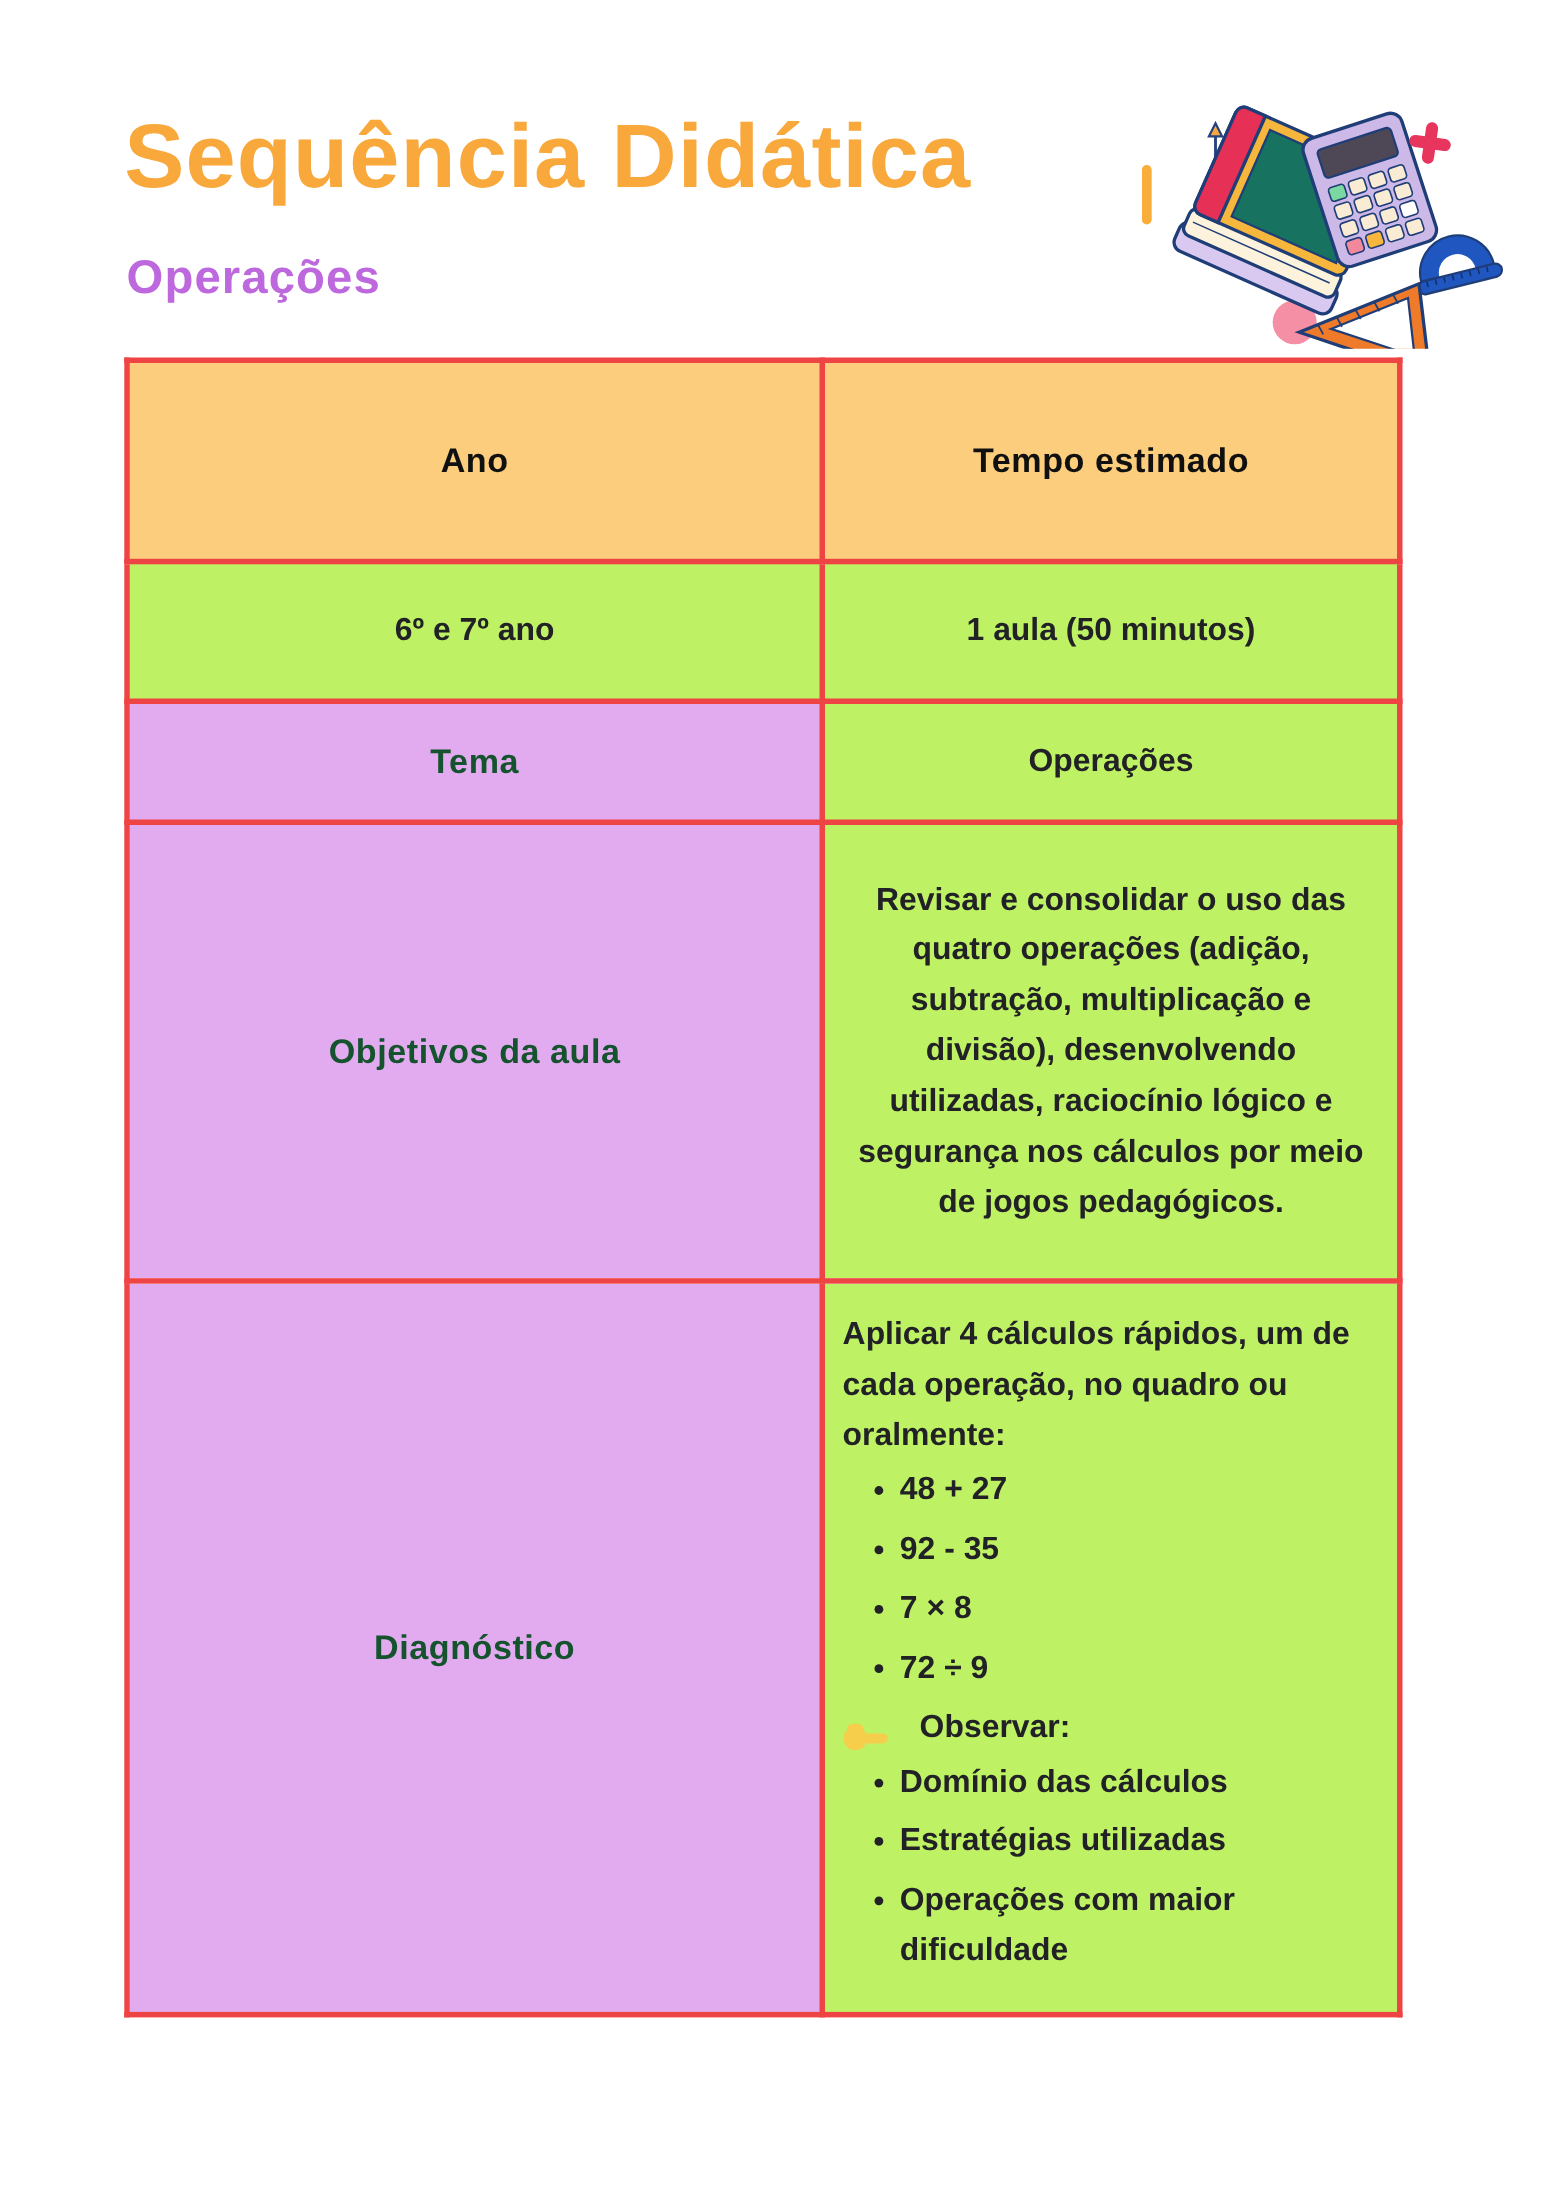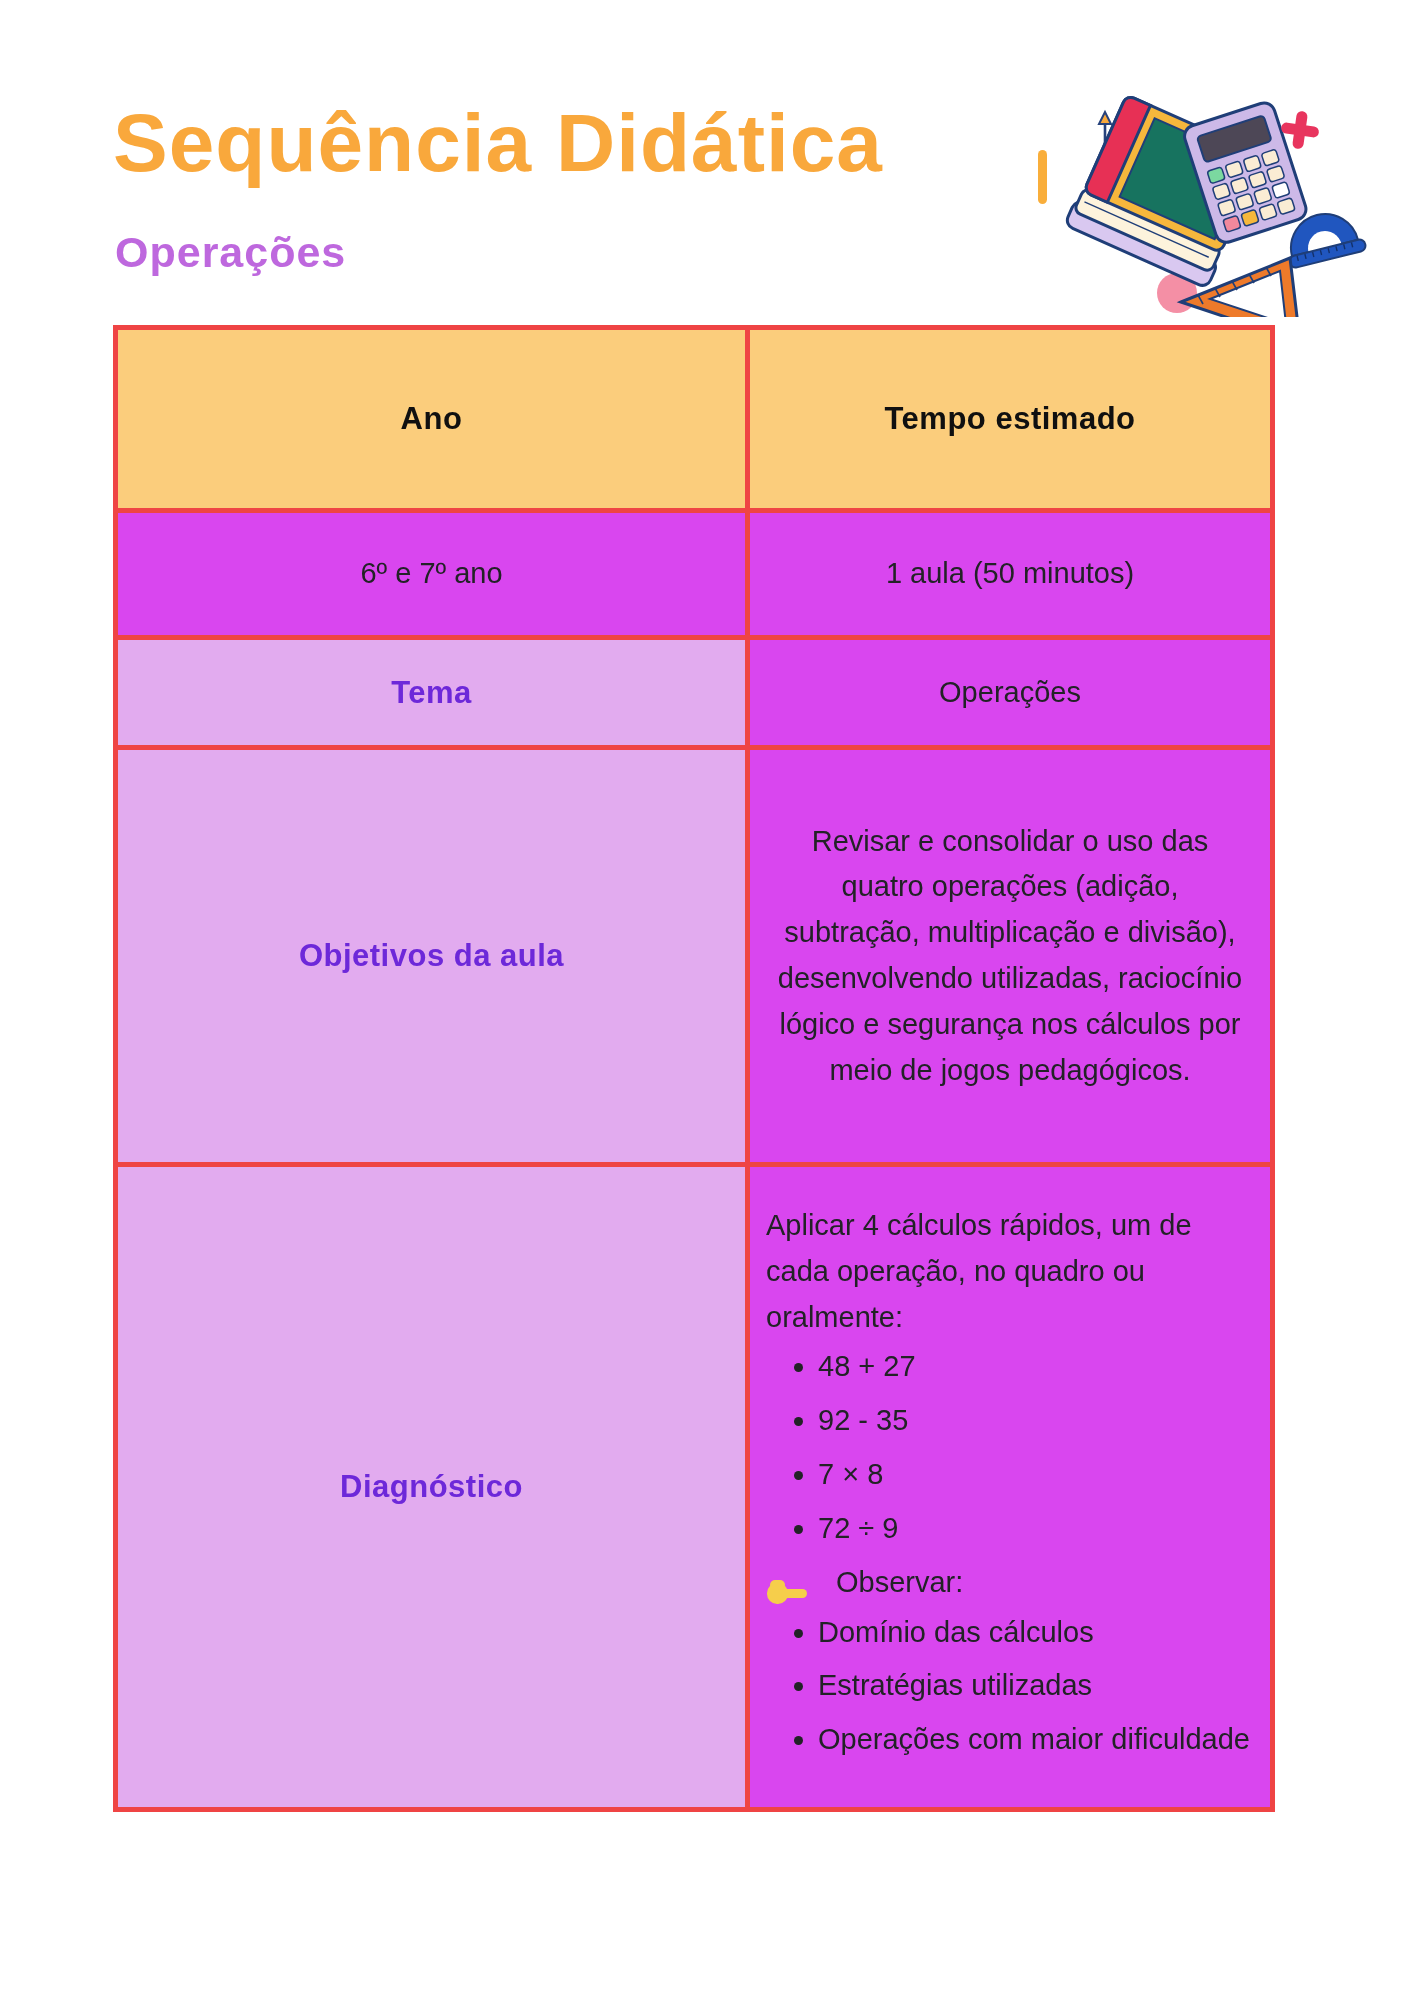--- a/index.html
+++ b/index.html
@@ -40,26 +40,26 @@
   .row-ano{height:127px;}
   .row-tema{height:110px;}
   .row-obj{height:417px;}
   .row-diag{height:645px;}
 
   th.hd{
     background:#FBCD7C;color:#101010;
     font-size:31px;font-weight:700;text-align:center;letter-spacing:.5px;
   }
   td.label{
-    background:#E2ABEF;color:#6d28d9;
+    background:#E2ABEF;color:#14532d;
     font-size:31px;font-weight:700;text-align:center;letter-spacing:.5px;
   }
   td.value{
-    background:#d946ef;color:#222226;
-    font-size:29px;font-weight:400;text-align:center;
+    background:#bef264;color:#222226;
+    font-size:29px;font-weight:700;text-align:center;
     line-height:1.58;padding:10px 22px;
   }
   td.diag{
     text-align:left;padding:24px 18px 24px 16px;
   }
   td.diag p{margin:0;}
   td.diag ul{
     margin:4px 0 4px 0;padding-left:52px;list-style:disc;
   }
   td.diag li{margin:0 0 8px 0;}

